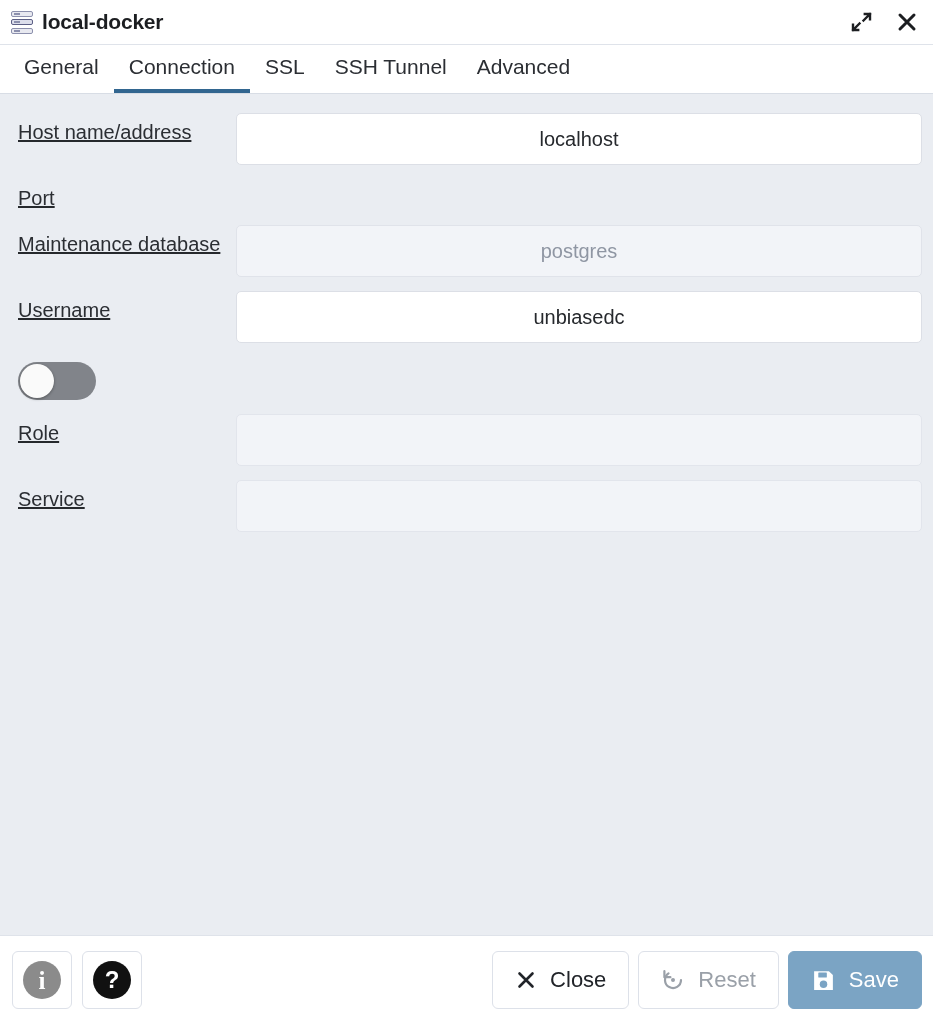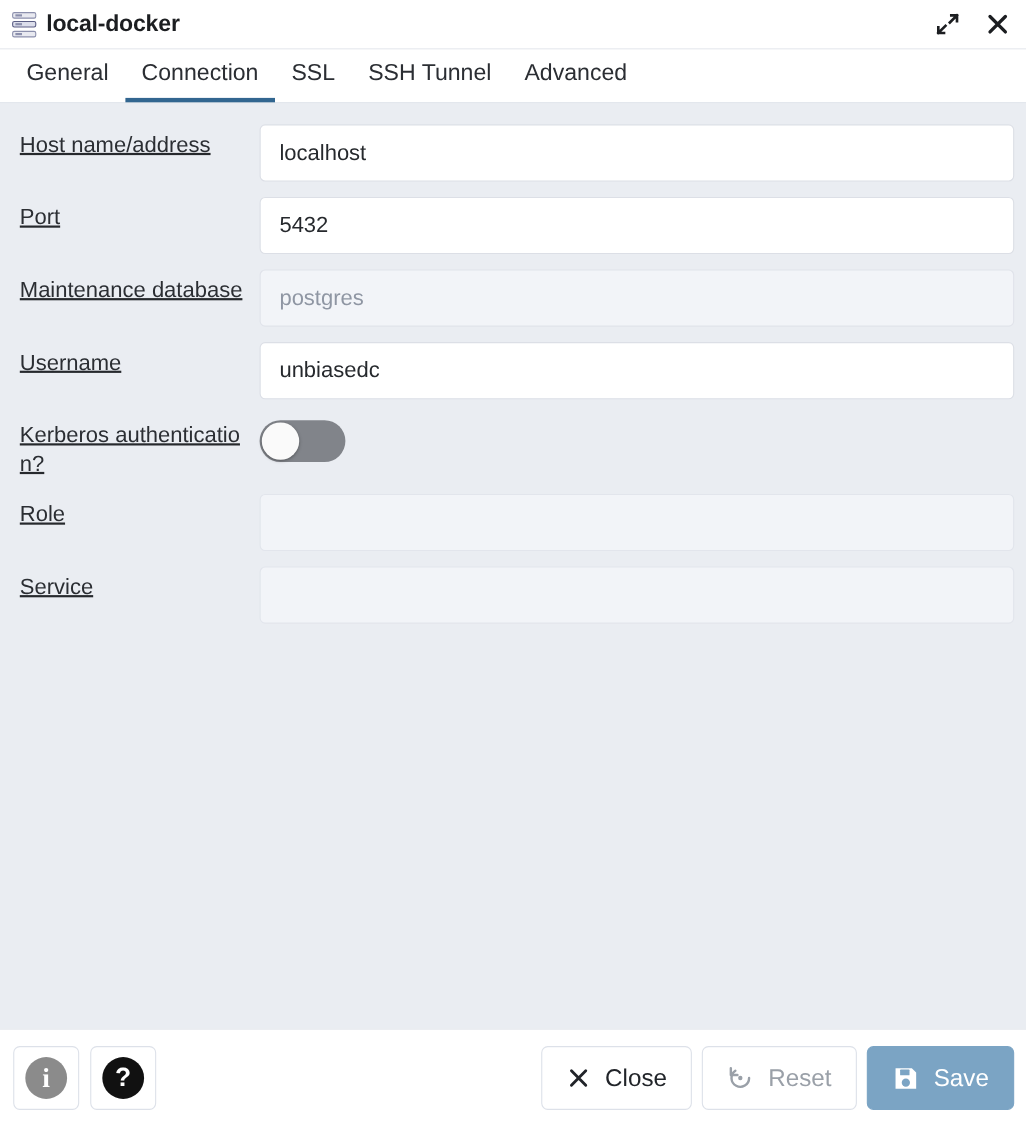--- a/index.html
+++ b/index.html
@@ -167,20 +167,21 @@
     width: 100%;
     height: 52px;
     border: 1px solid #dcdfe6;
     border-radius: 5px;
     background: #ffffff;
     font-family: inherit;
     font-size: 20px;
     color: #26292d;
     padding: 0 17px;
     outline: none;
+    text-align: center;
   }
   .field::placeholder {
     color: #8f96a3;
     opacity: 1;
   }
   .field.muted {
     background: #f2f4f8;
     border-color: #e0e3ea;
   }
   .field.empty {
@@ -340,41 +341,37 @@
 
     <div class="form-row">
       <div class="form-label">Host name/address</div>
       <div class="form-control">
         <input class="field" type="text" value="localhost" style="">
       </div>
     </div>
 
     <div class="form-row">
       <div class="form-label">Port</div>
-      <div class="form-control">
-        <input class="field" type="text" value="5432" style="">
-      </div>
     </div>
 
     <div class="form-row">
       <div class="form-label">Maintenance database</div>
       <div class="form-control">
         <input class="field muted" type="text" placeholder="postgres" style="">
       </div>
     </div>
 
     <div class="form-row">
       <div class="form-label">Username</div>
       <div class="form-control">
         <input class="field" type="text" value="unbiasedc" style="">
       </div>
     </div>
 
     <div class="form-row">
-      <div class="form-label">Kerberos authentication?</div>
       <div class="form-control toggle-wrap">
         <button class="toggle">
           <span class="knob"></span>
         </button>
       </div>
     </div>
 
     <div class="form-row">
       <div class="form-label">Role</div>
       <div class="form-control">

